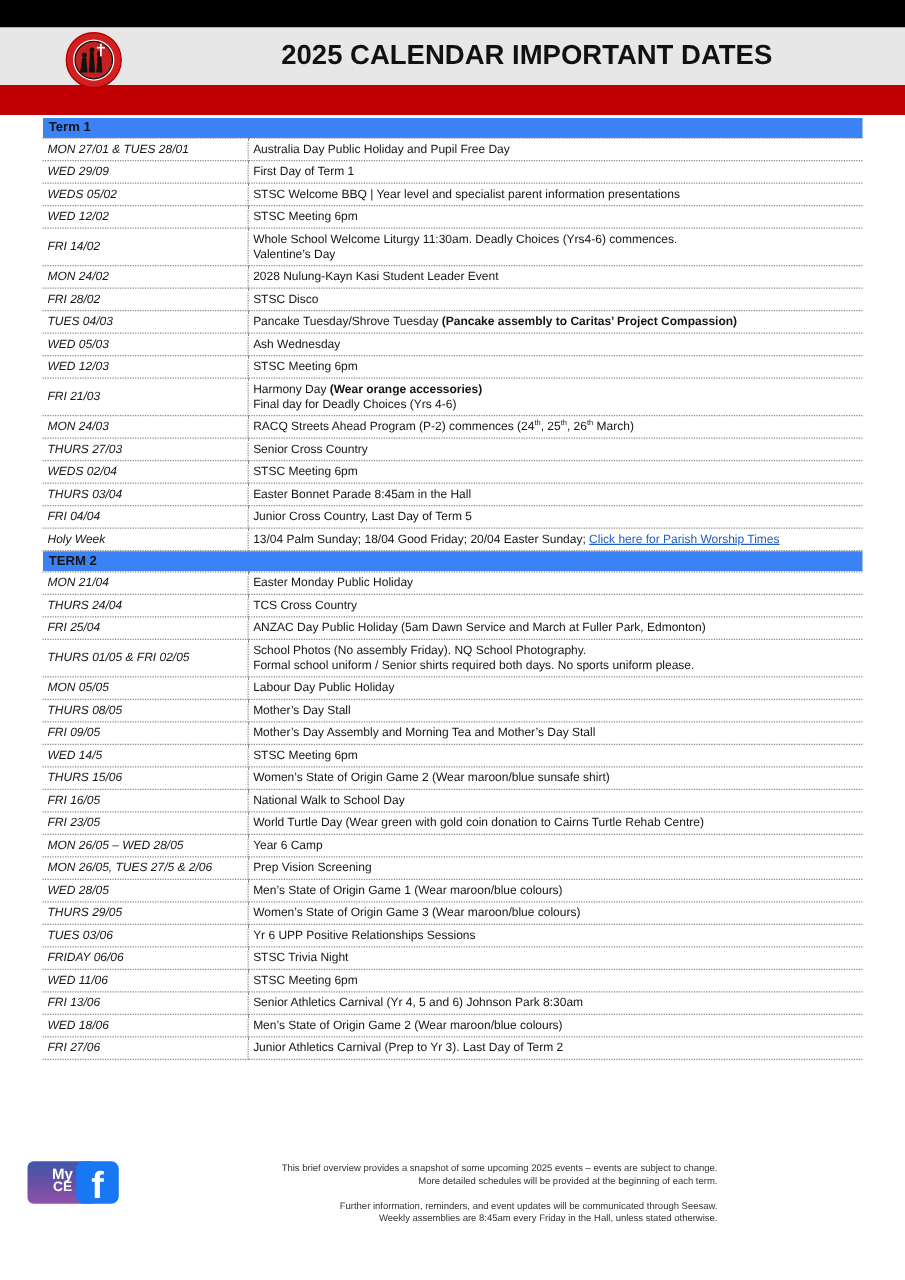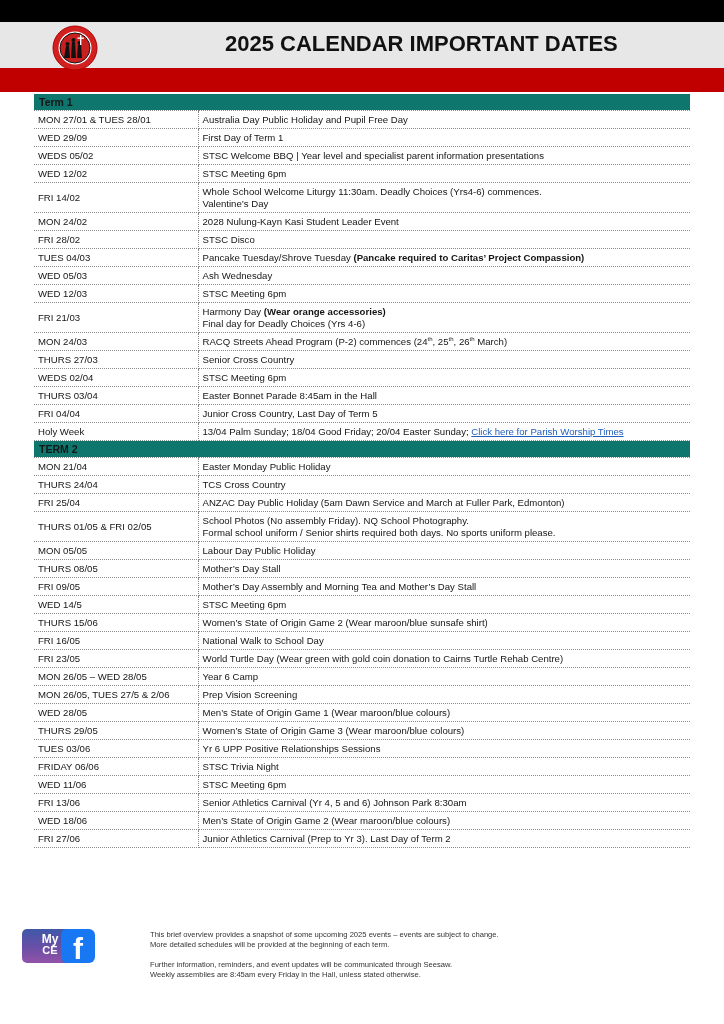--- a/index.html
+++ b/index.html
@@ -16,43 +16,43 @@
       font-family: "Liberation Sans", sans-serif; font-weight: bold; font-size: 22px; letter-spacing: 0px; color: #111;
       padding-left: 25px;
     }
     .cal { position: absolute; left: 34px; top: 94px; width: 656px; border-collapse: collapse; table-layout: fixed; }
     .cal col.c1 { width: 164px; }
     .cal col.c2 { width: 492px; }
     .cal td {
       font-size: 9.6px; line-height: 12px; padding: 3px 4px 2px 4px; vertical-align: middle;
       border-bottom: 1px dotted #8a8a8a; color: #151515; white-space: nowrap; overflow: hidden;
     }
-    .cal td.date { border-right: 1px dotted #8a8a8a; }
+    .cal td.date { border-right: 1px dotted #8a8a8a; font-style: italic; }
     .cal tr.row td { height: 12px; }
     .cal tr.row2 td { height: 24px; }
     .cal tr.term td {
-      background: #0f766e; font-weight: bold; font-size: 10.5px; padding: 2px 5px; height: 12px;
+      background: #3b82f6; font-weight: bold; font-size: 10.5px; padding: 2px 5px; height: 12px;
     }
     .bold { font-weight: bold; }
     .link { color: #1f5fbf; text-decoration: underline; cursor: pointer; }
     sup { font-size: 6px; line-height: 0; vertical-align: super; }
     .footer-icons { position: absolute; left: 22px; top: 929px; width: 75px; height: 36px; }
     .myce {
       position: absolute; left: 0; top: 0; width: 56px; height: 34px; border-radius: 5px;
       background: linear-gradient(180deg, #3f58a8 0%, #6a4fa6 55%, #9253a8 100%);
       color: #fff; font-weight: bold; font-size: 11px; line-height: 11px; text-align: center; overflow: hidden;
     }
     .myce .l1 { display: block; padding-top: 5px; font-size: 12px; }
     .myce .l2 { display: block; font-size: 11px; padding-left: 0; }
     .fb {
       position: absolute; left: 39px; top: 0; width: 34px; height: 34px; border-radius: 6px;
       background: #1877f2; color: #fff; font-weight: bold; font-size: 30px; line-height: 40px; text-align: center; overflow: hidden;
     }
     .footer-text {
-      position: absolute; left: 150px; top: 930px; width: 424px; text-align: left;
+      position: absolute; left: 150px; top: 930px; width: 424px; text-align: right;
       font-size: 7.6px; line-height: 10px; color: #333;
     }
     .footer-text p { margin: 0; }
     .footer-text .gap { height: 10px; }
   </style>
 </head>
 <body>
 
 <div class="top-black"></div>
 <div class="header-band"></div>
@@ -105,21 +105,21 @@
       <tr class="row">
         <td class="date">MON 24/02</td>
         <td class="event"><span>2028 Nulung-Kayn Kasi Student Leader Event</span></td>
       </tr>
       <tr class="row">
         <td class="date">FRI 28/02</td>
         <td class="event"><span>STSC Disco</span></td>
       </tr>
       <tr class="row">
         <td class="date">TUES 04/03</td>
-        <td class="event"><span>Pancake Tuesday/Shrove Tuesday </span><span class="bold">(Pancake required to Caritas’ Project Compassion)</span></td>
+        <td class="event"><span>Pancake Tuesday/Shrove Tuesday </span><span class="bold">(Pancake assembly to Caritas’ Project Compassion)</span></td>
       </tr>
       <tr class="row">
         <td class="date">WED 05/03</td>
         <td class="event"><span>Ash Wednesday</span></td>
       </tr>
       <tr class="row">
         <td class="date">WED 12/03</td>
         <td class="event"><span>STSC Meeting 6pm</span></td>
       </tr>
       <tr class="row2">

